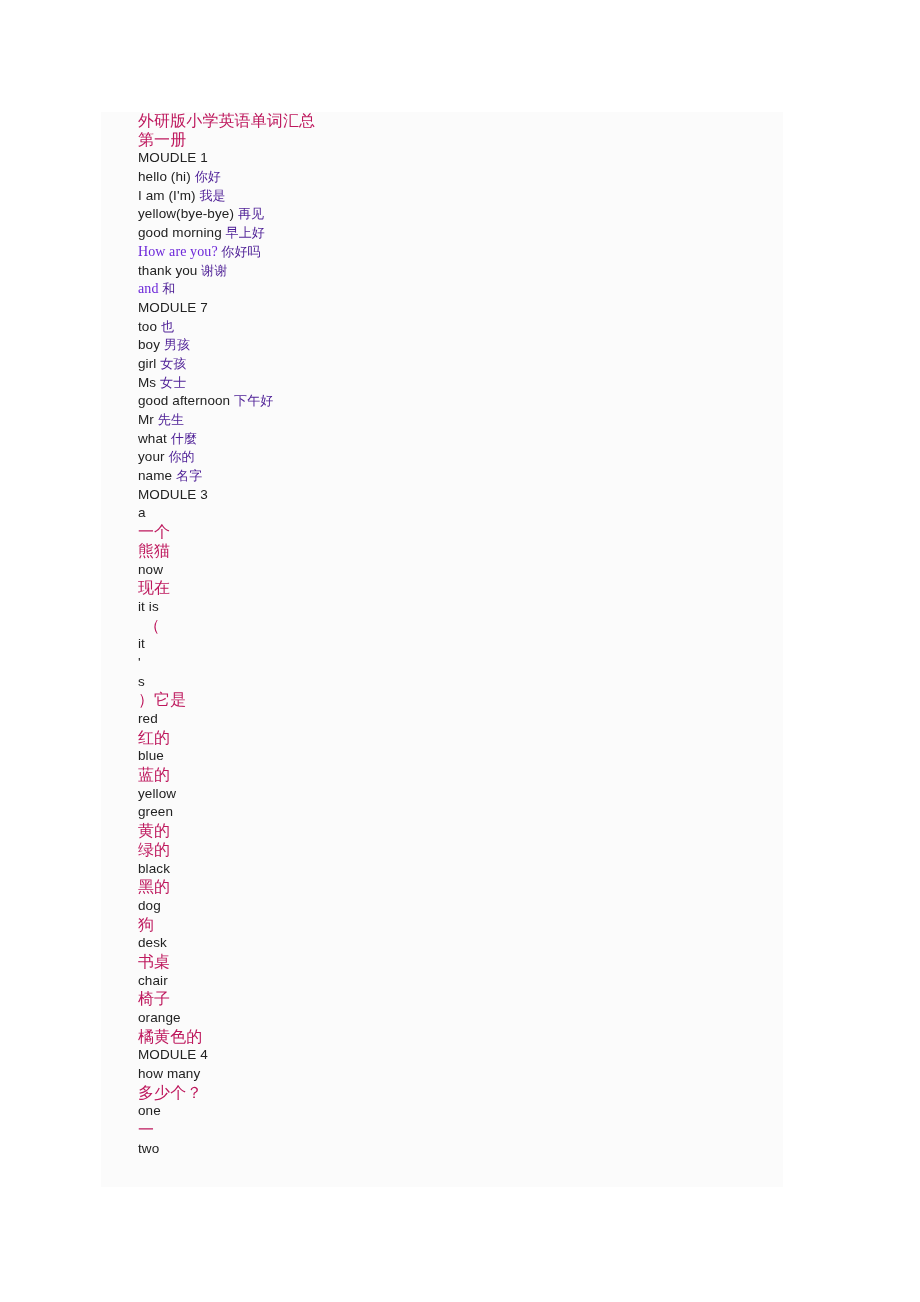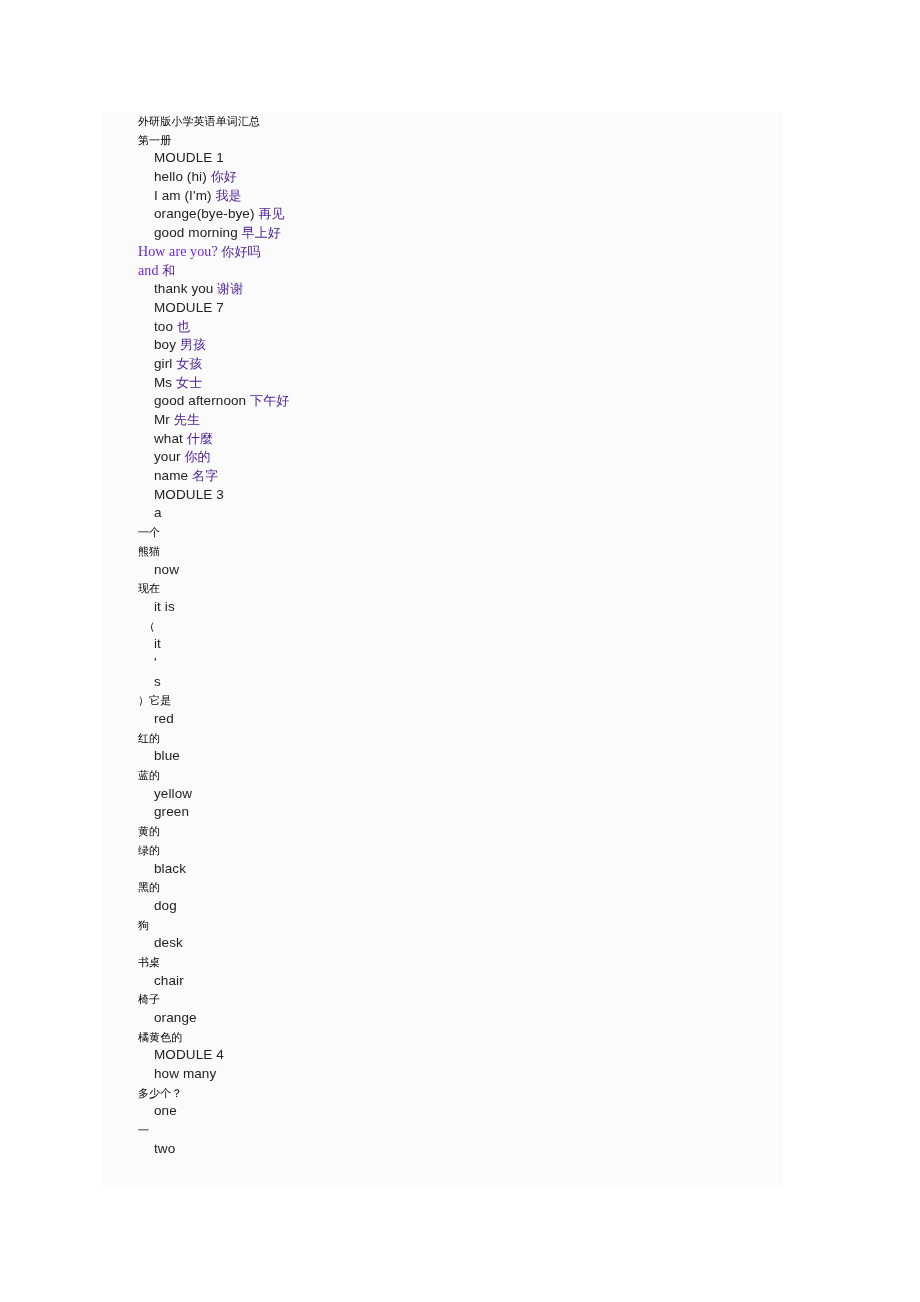--- a/index.html
+++ b/index.html
@@ -38,38 +38,37 @@
     line-height: 18.7px;
     font-size: 13.5px;
     color: #2a2a2a;
     white-space: pre;
     letter-spacing: 0.1px;
   }
 
   
   .line.sans {
     font-family: "Liberation Sans", sans-serif;
-    margin-left: 16px;
   }
   
   .line.serif {
     font-family: "Liberation Serif", serif;
     font-size: 14px;
   }
 
   
   .cjk {
     font-family: "DejaVu Sans", "Liberation Serif", serif;
     color: #4c1d95;
     font-size: 13px;
   }
   .cjk-dark {
-    font-family: Liberation Mono, monospace;
-    color: #000000;
-    font-size: 11px;
+    font-family: Liberation Serif, serif;
+    color: #be185d;
+    font-size: 16px;
   }
   .latin-serif {
     font-family: "Liberation Serif", serif;
     color: #6d28d9;
     font-size: 14px;
   }
   .latin-sans {
     font-family: "Liberation Sans", sans-serif;
     color: #222222;
     font-size: 13.5px;
@@ -81,25 +80,25 @@
 </head>
 <body>
 
 <div id="doc-block">
   <div id="doc-lines">
       <div class="line serif"><span class="cjk-dark">外研版小学英语单词汇总</span></div>
       <div class="line serif"><span class="cjk-dark">第一册</span></div>
       <div class="line sans"><span class="latin-sans">MOUDLE 1</span></div>
       <div class="line sans"><span class="latin-sans">hello (hi) </span><span class="cjk">你好</span></div>
       <div class="line sans"><span class="latin-sans">I am (I'm) </span><span class="cjk">我是</span></div>
-      <div class="line sans"><span class="latin-sans">orange(bye-bye) </span><span class="cjk">再见</span></div>
+      <div class="line sans"><span class="latin-sans">yellow(bye-bye) </span><span class="cjk">再见</span></div>
       <div class="line sans"><span class="latin-sans">good morning </span><span class="cjk">早上好</span></div>
       <div class="line serif"><span class="latin-serif">How are you? </span><span class="cjk">你好吗</span></div>
+      <div class="line sans"><span class="latin-sans">thank you </span><span class="cjk">谢谢</span></div>
       <div class="line serif"><span class="latin-serif">and </span><span class="cjk">和</span></div>
-      <div class="line sans"><span class="latin-sans">thank you </span><span class="cjk">谢谢</span></div>
       <div class="line sans"><span class="latin-sans">MODULE 7</span></div>
       <div class="line sans"><span class="latin-sans">too </span><span class="cjk">也</span></div>
       <div class="line sans"><span class="latin-sans">boy </span><span class="cjk">男孩</span></div>
       <div class="line sans"><span class="latin-sans">girl </span><span class="cjk">女孩</span></div>
       <div class="line sans"><span class="latin-sans">Ms </span><span class="cjk">女士</span></div>
       <div class="line sans"><span class="latin-sans">good afternoon </span><span class="cjk">下午好</span></div>
       <div class="line sans"><span class="latin-sans">Mr </span><span class="cjk">先生</span></div>
       <div class="line sans"><span class="latin-sans">what </span><span class="cjk">什麼</span></div>
       <div class="line sans"><span class="latin-sans">your </span><span class="cjk">你的</span></div>
       <div class="line sans"><span class="latin-sans">name </span><span class="cjk">名字</span></div>

